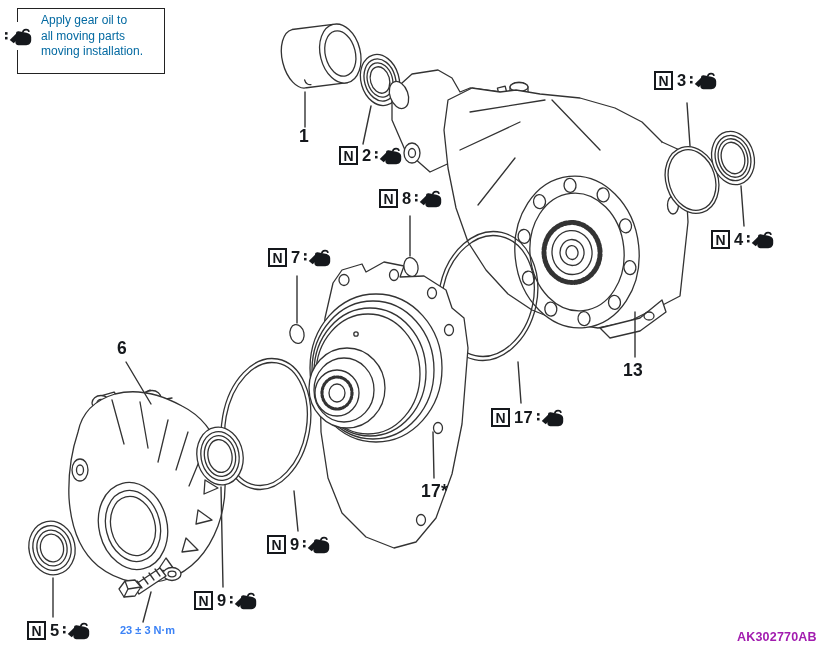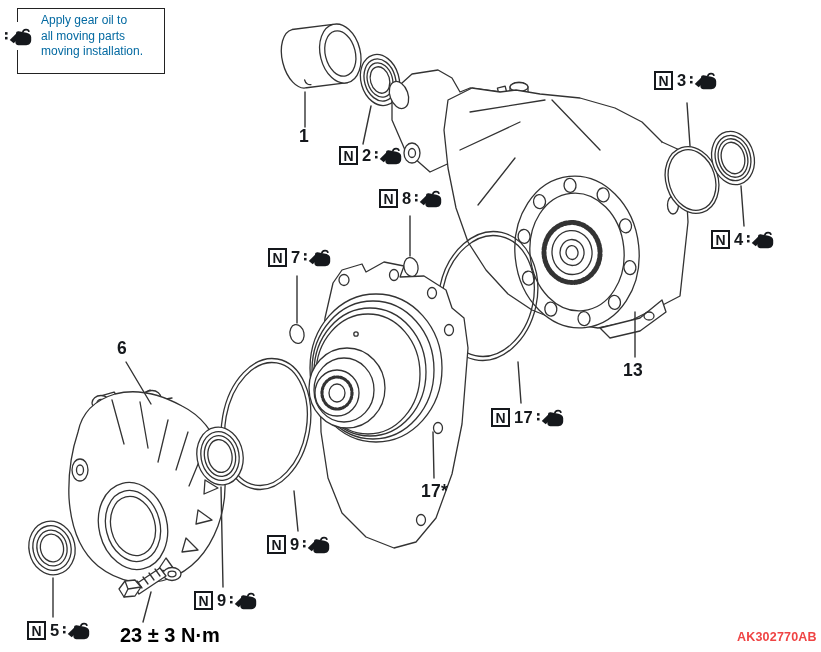--- a/index.html
+++ b/index.html
@@ -24,22 +24,22 @@
     font-weight:bold;color:#15181c;white-space:nowrap;
   }
   .nbox{
     display:inline-flex;width:15px;height:15px;border:2.4px solid #15181c;
     align-items:center;justify-content:center;background:#fff;
     font-size:14px;font-weight:bold;line-height:1;
   }
   .cnum{font-size:16.5px;letter-spacing:.3px;}
   .plain{font-size:17.5px;}
   .oil-glyph{width:27px;height:21px;flex:none;}
-  .torque{position:absolute;font-weight:bold;font-size:20px;color:#000000;text-align:center;}
-  .figcode{position:absolute;font-weight:bold;font-size:12.5px;color:#ef4444;letter-spacing:.2px;}
+  .torque{position:absolute;font-weight:bold;font-size:11px;color:#3b82f6;text-align:center;}
+  .figcode{position:absolute;font-weight:bold;font-size:12.5px;color:#a21caf;letter-spacing:.2px;}
 </style>
 </head>
 <body>
 
 <div id="stage">
 
   <svg id="art" width="821" height="652" viewBox="0 0 821 652">
     <defs>
       <symbol id="oilcan" viewBox="0 0 34 24">
         <g fill="#15181c" stroke="none">

